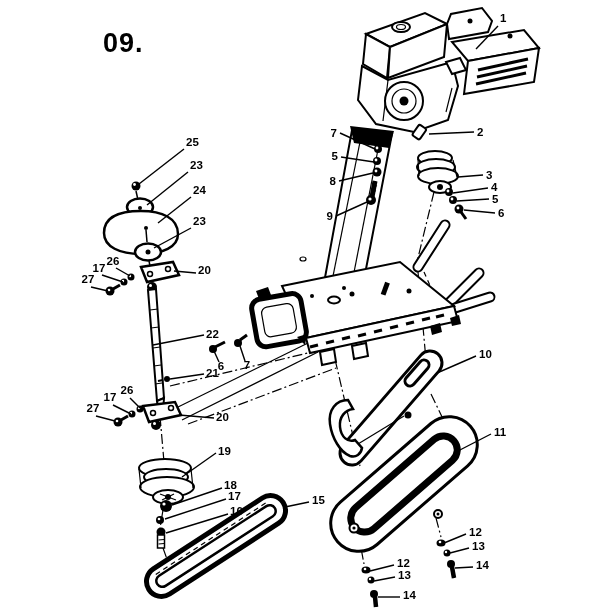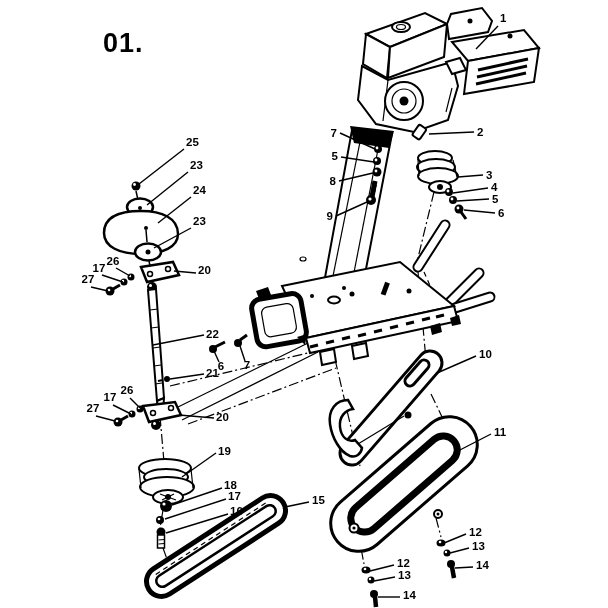--- a/index.html
+++ b/index.html
@@ -23,21 +23,21 @@
   .tube-i{stroke:#fff;stroke-width:7;stroke-linecap:round;}
   .arm-o{stroke:var(--ink);stroke-width:27;stroke-linecap:round;}
   .arm-i{stroke:#fff;stroke-width:21;stroke-linecap:round;}
   .slot-o{stroke:var(--ink);stroke-width:13;stroke-linecap:round;}
   .slot-i{stroke:#fff;stroke-width:7;stroke-linecap:round;}
 </style>
 </head>
 <body>
 
 <div class="stage">
-  <div class="fig-label">01.</div>
+  <div class="fig-label">09.</div>
 
   <svg id="art" width="608" height="608" viewBox="0 0 608 608">
 
     <g>
       <line class="cl" x1="357" y1="140" x2="323" y2="326"></line>
       <line class="cl" x1="377" y1="142" x2="342" y2="330"></line>
       <line class="cl" x1="379" y1="143" x2="372" y2="180"></line>
       <line class="cl" x1="331" y1="342" x2="360" y2="466"></line>
       <line class="cl" x1="434" y1="192" x2="417" y2="262"></line>
       <line class="cl" x1="418" y1="272" x2="426" y2="360"></line>

